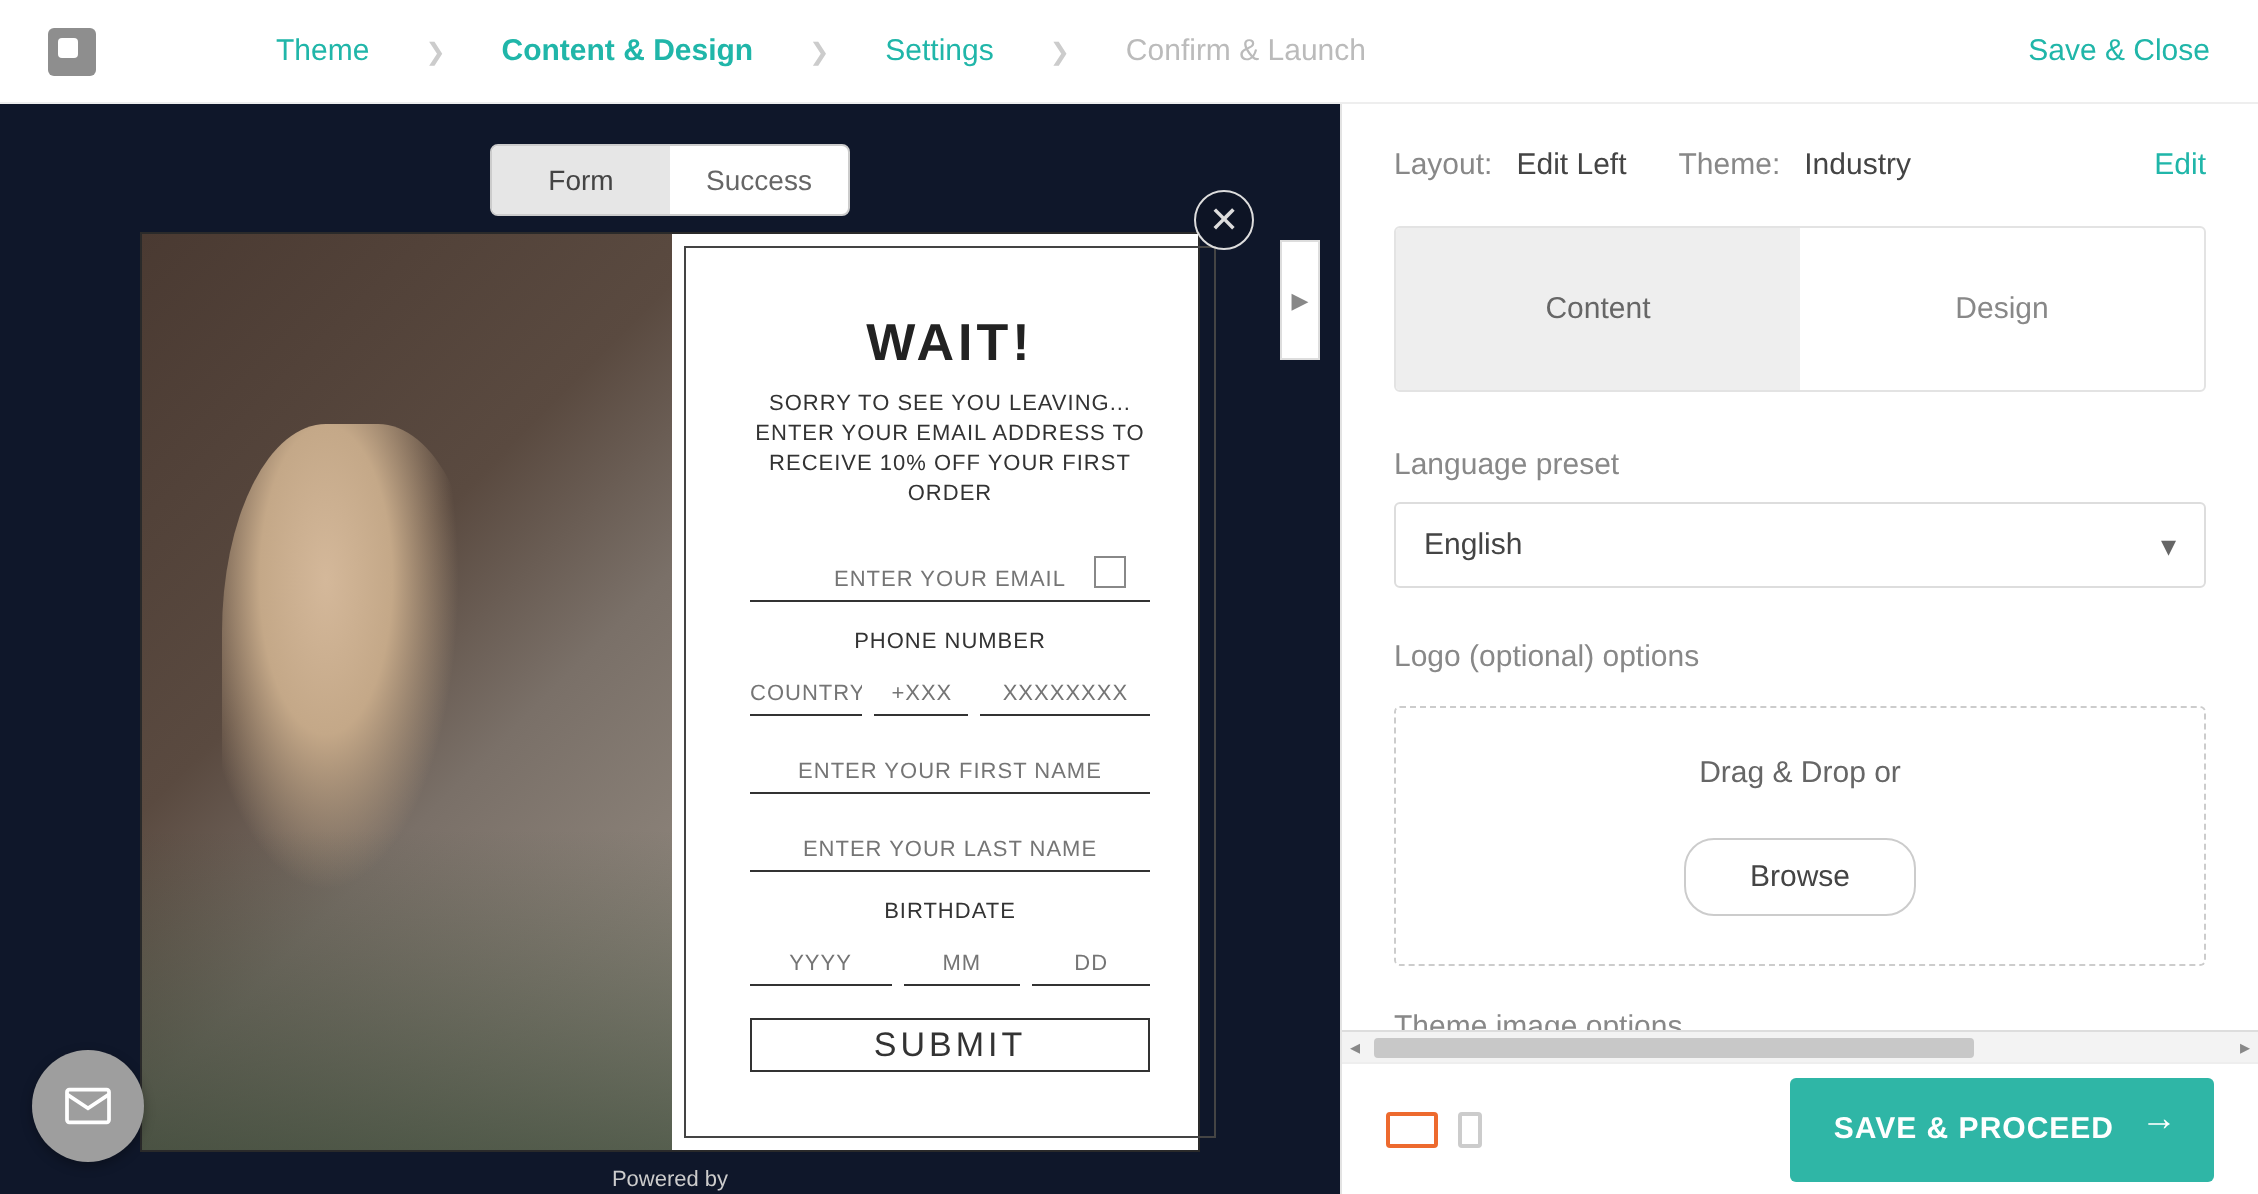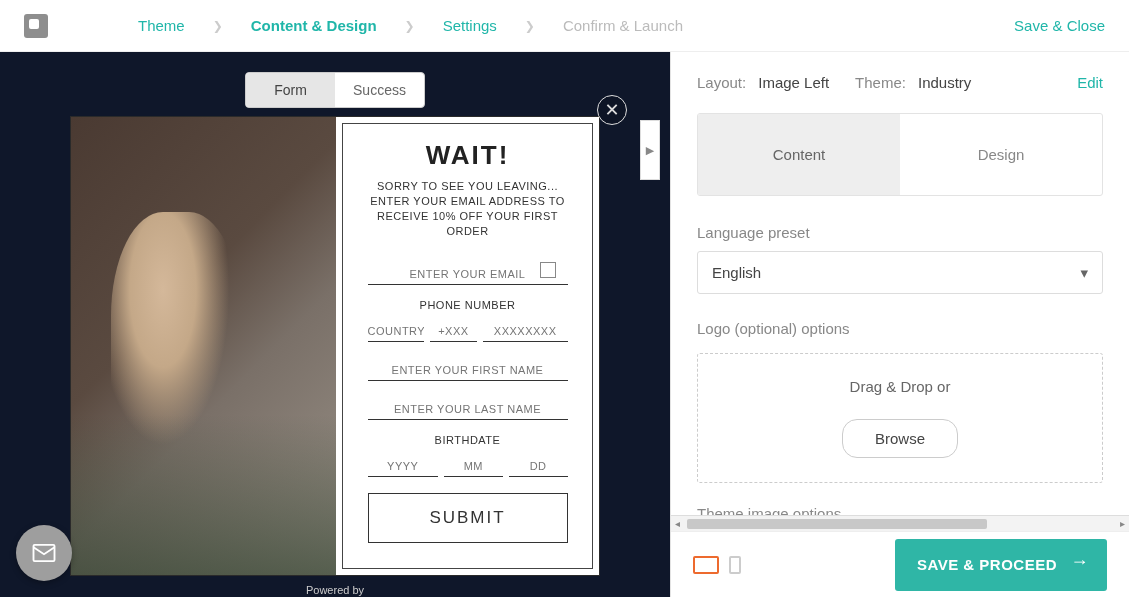--- a/index.html
+++ b/index.html
@@ -16,21 +16,21 @@
   .workspace{display:flex;height:545px}
   .left{flex:0 0 670px;background:#0f172a;position:relative;display:flex;flex-direction:column;align-items:center}
   .tab-pill{margin-top:20px;display:flex;background:#fff;border:1px solid #ccc;border-radius:4px;overflow:hidden;width:180px;height:36px}
   .tab-pill div{flex:1;text-align:center;line-height:34px;font-size:14px;color:#666;cursor:pointer}
   .tab-pill .active{background:#e6e6e6;color:#444}
   .modal{width:530px;height:460px;border:1px solid #2a2a2a;display:flex;position:relative;margin-top:8px;background:#fff}
   .closebtn{position:absolute;right:-28px;top:-22px;width:30px;height:30px;border:1.5px solid #ddd;border-radius:50%;display:flex;align-items:center;justify-content:center;color:#ddd;font-size:18px;cursor:pointer;background:rgba(0,0,0,0.1)}
   .modal-left{flex:0 0 265px;background:linear-gradient(135deg,#4a3a32 0%,#5a4a40 40%,#7a7068 60%,#9a9288 100%);position:relative;overflow:hidden}
   .modal-left:after{content:"";position:absolute;bottom:0;left:0;right:0;height:160px;background:linear-gradient(to bottom,transparent 0%,rgba(40,60,40,0.6) 100%)}
   .modal-left:before{content:"";position:absolute;left:40px;top:95px;width:130px;height:260px;background:radial-gradient(ellipse at 40% 30%,#d4b89a 0%,#c4a888 30%,transparent 60%);border-radius:40% 40% 20% 20%}
-  .modal-right{flex:1;border:1px solid #444;margin:6px;padding:16px;display:flex;flex-direction:column;align-items:center;font-family:"Arial Narrow",Arial}
+  .modal-right{flex:1;border:1px solid #444;margin:6px;padding:32px;display:flex;flex-direction:column;align-items:center;font-family:"Arial Narrow",Arial}
   .modal-right h2{letter-spacing:2px;font-weight:600;font-size:26px;color:#222}
   .modal-right .sub{font-size:11px;letter-spacing:.5px;text-align:center;line-height:1.35;margin-top:8px;color:#333;max-width:210px}
   .fgrp{width:200px;margin-top:26px}
   .uline{border:none;border-bottom:1px solid #333;width:100%;text-align:center;font-size:11px;letter-spacing:.5px;padding:4px 0;color:#333;background:transparent}
   .lbl{font-size:11px;letter-spacing:.5px;text-align:center;margin-top:14px;color:#333}
   .three{display:flex;gap:6px;margin-top:10px}
   .three input{flex:1;min-width:0}
   .three input:first-child{flex:1.2}
   .submit{border:1px solid #333;width:200px;height:50px;margin-top:16px;letter-spacing:2px;font-size:17px;background:#fff;cursor:pointer;color:#333}
   .powered{color:#ccc;font-size:11px;margin-top:8px}
@@ -116,21 +116,21 @@
         <button class="submit">SUBMIT</button>
       </div>
     </div>
     <div class="powered">Powered by</div>
     <div class="collapse-tab">▶</div>
   </div>
 
   <div class="right">
     <div class="right-header">
       <span>Layout:</span>
-      <span class="v">Image Left</span>
+      <span class="v">Edit Left</span>
       <span style="margin-left:14px">Theme:</span>
       <span class="v">Industry</span>
       <span class="edit">Edit</span>
     </div>
     <div class="right-scroll">
       <div class="tabs2">
         <div class="active">Content</div>
         <div>Design</div>
       </div>
       <div class="field-lbl">Language preset</div>

